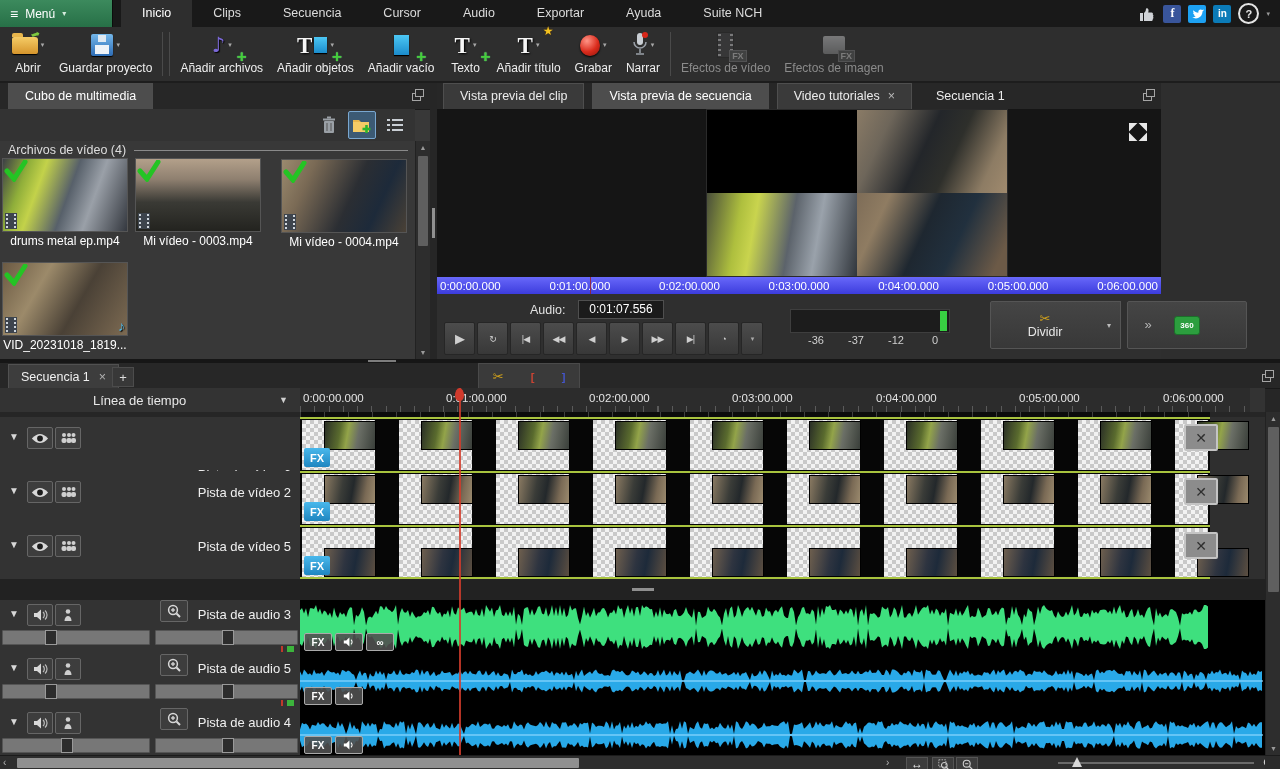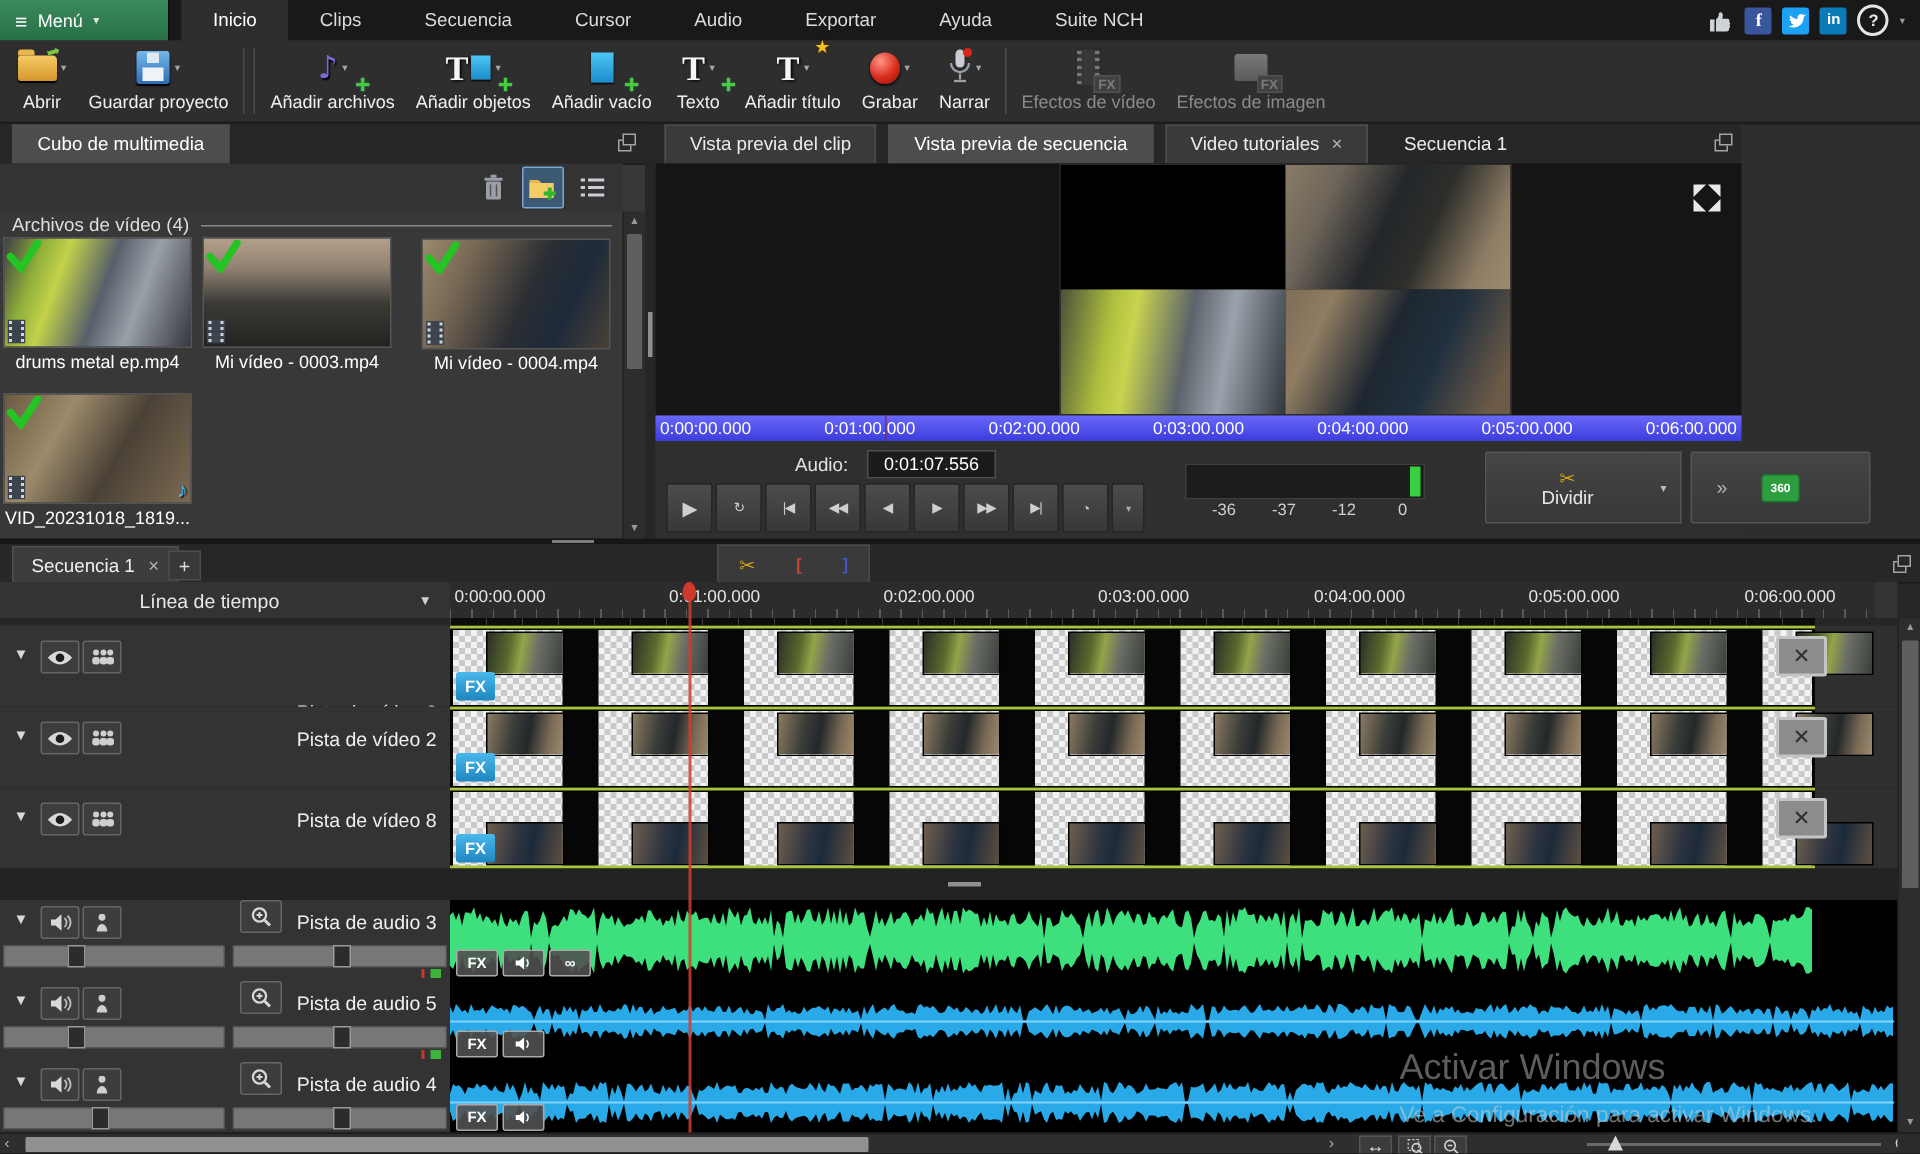--- a/index.html
+++ b/index.html
@@ -721,21 +721,21 @@
                 <g fill="#cfcfcf">
                   <circle cx="4" cy="3" r="2"></circle>
                   <circle cx="9" cy="3" r="2"></circle>
                   <circle cx="13.5" cy="3" r="2"></circle>
                   <rect x="1.5" y="6" width="5" height="5" rx="2"></rect>
                   <rect x="6.5" y="6" width="5" height="5" rx="2"></rect>
                   <rect x="11" y="6" width="5" height="5" rx="2"></rect>
                 </g>
               </svg>
             </span>
-          <span class="tlabel" style="top:14px;">Pista de vídeo 8</span>
+          <span class="tlabel" style="top:14px;">Pista de vídeo 5</span>
         </div>
         <div class="tcontent">
           <div class="vstrip vclips">
               <div class="seg" style="left: 2px; width: 73px;">
                 <div class="shot shot3" style="bottom: 2px;"></div>
               </div>
               <div class="seg" style="left: 99px; width: 73px;">
                 <div class="shot shot3" style="bottom: 2px;"></div>
               </div>
               <div class="seg" style="left: 196px; width: 73px;">
@@ -962,18 +962,14 @@
             <circle cx="6" cy="6" r="4.4" fill="none" stroke="#cfcfcf" stroke-width="1.4"></circle>
             <line x1="9.5" y1="9.5" x2="13" y2="13" stroke="#cfcfcf" stroke-width="1.6"></line>
             <line x1="6" y1="4" x2="6" y2="8" stroke="#cfcfcf" stroke-width="1.3"></line>
             <line x1="4" y1="6" x2="8" y2="6" stroke="#cfcfcf" stroke-width="1.3"></line>
           </svg>
         </span>
       <span class="corner-box"></span>
     </div>
   </div>
 
-  <div class="watermark">
-    <div class="wm1">Activar Windows</div>
-    <div class="wm2">Ve a Configuración para activar Windows.</div>
-  </div>
 
 </div>
 
 </body></html>

